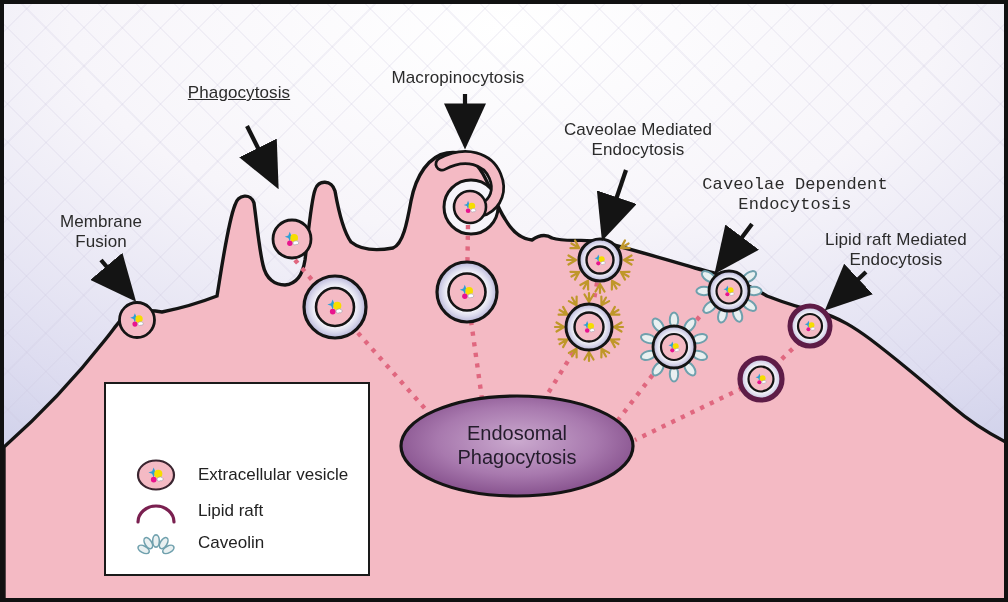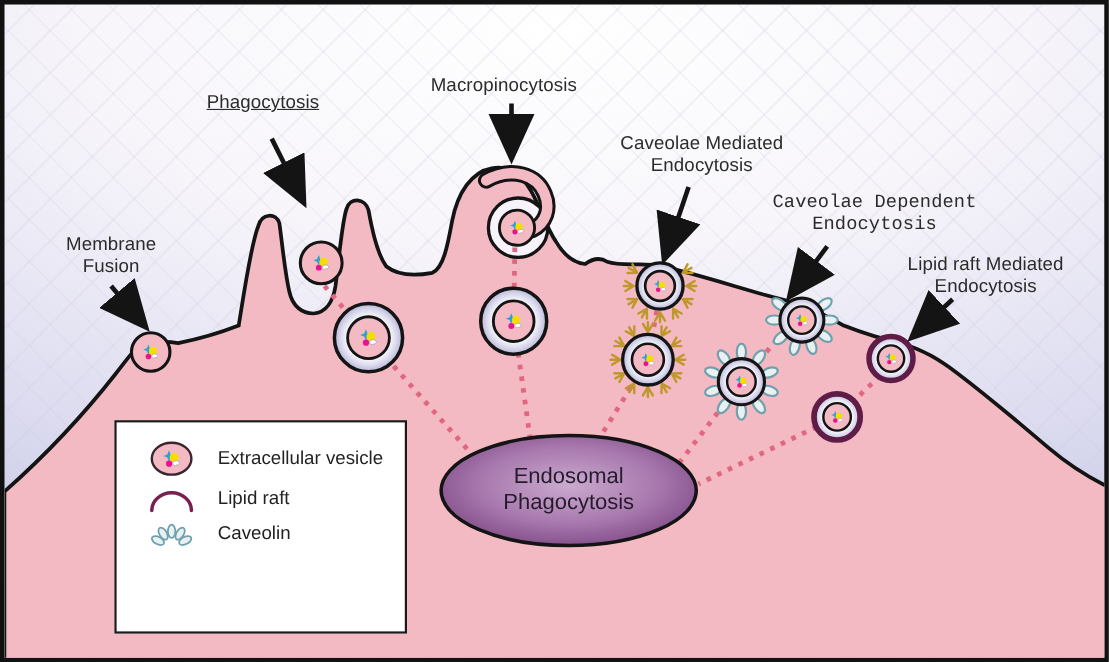--- a/index.html
+++ b/index.html
@@ -28,21 +28,21 @@
   .endosome-label{
     position:absolute;
     left:403px;top:418px;width:220px;
     text-align:center;
     font-size:20px;line-height:1.18;
     color:#241c2c;white-space:pre-line;
   }
   #legend{
     position:absolute;left:100px;top:378px;width:266px;height:194px;
     background:#ffffff;border:2.5px solid #1a1a1a;
-    display:flex;flex-direction:column;justify-content:flex-start;
+    display:flex;flex-direction:column;justify-content:flex-end;
     padding:12px 8px 14px 8px;
   }
   .legend-row{display:flex;align-items:center;}
   .legend-icon{width:84px;display:flex;justify-content:center;align-items:center;flex:0 0 84px;}
   .legend-text{font-size:17px;color:#222;}
   .clath{stroke:#bf972a;stroke-width:2.2;fill:none;stroke-linecap:round;}
   .cav{fill:#e9f0f1;stroke:#6fa0ad;stroke-width:2;}
 </style>
 </head>
 <body>

